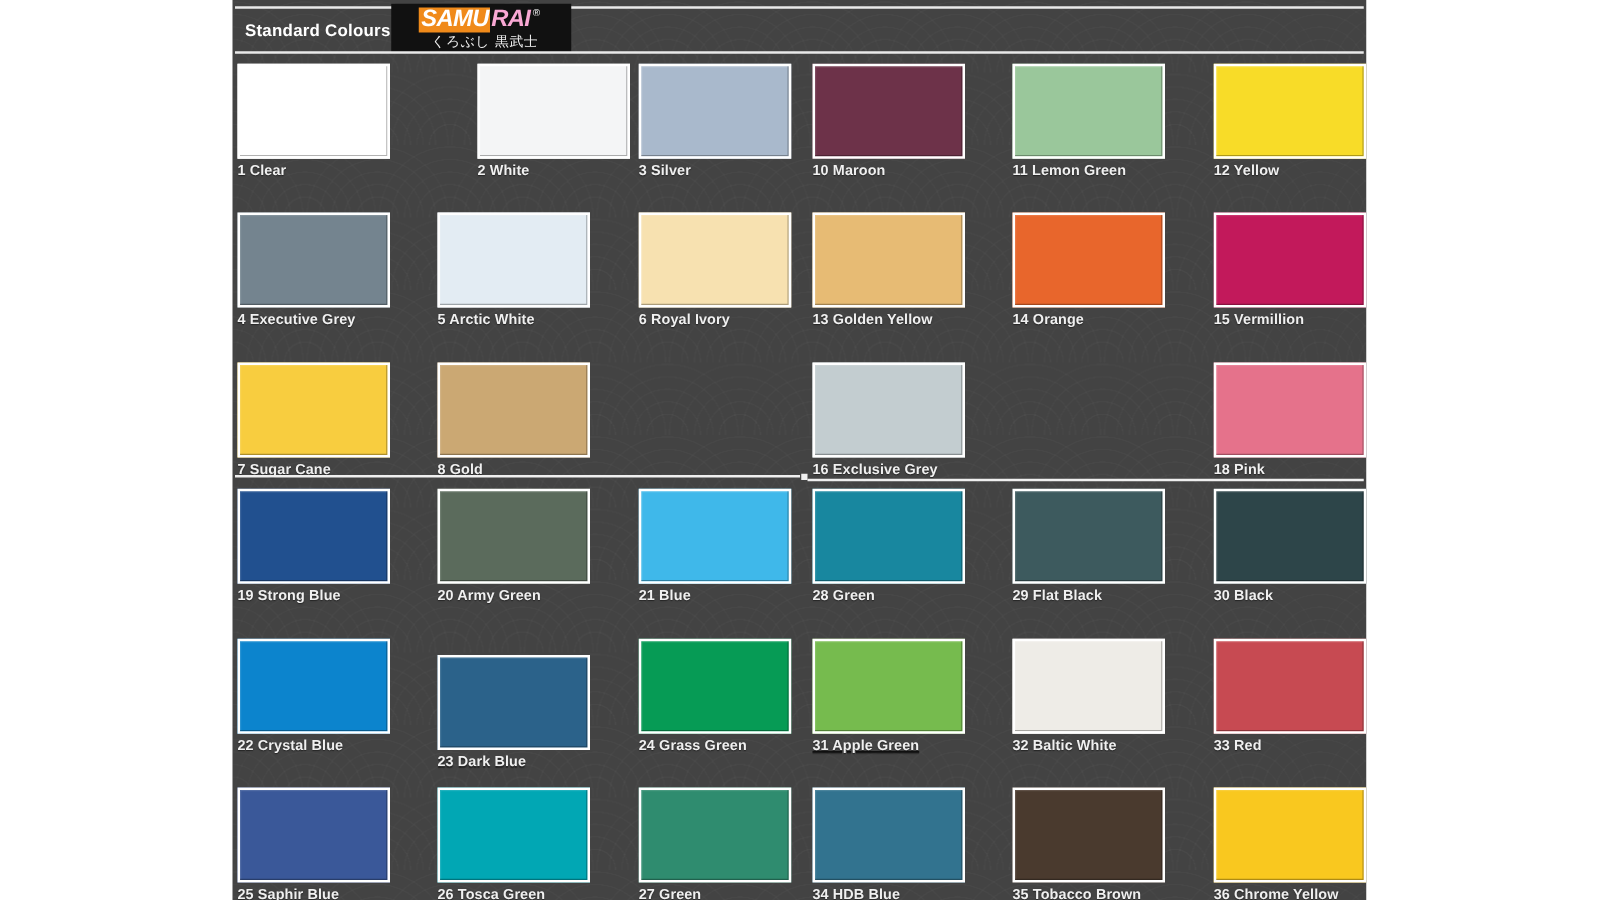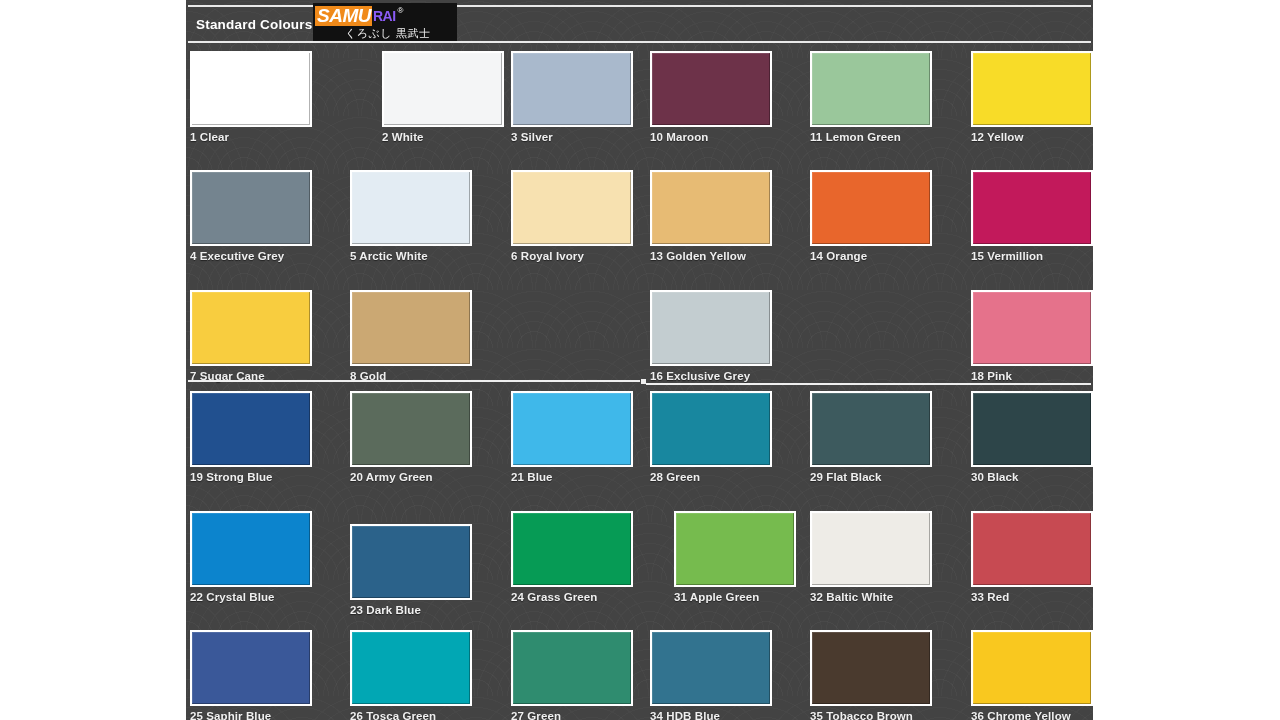--- a/index.html
+++ b/index.html
@@ -80,40 +80,41 @@
     position: absolute;
     left: 127px;
     top: 3px;
     width: 144px;
     height: 39px;
     background: #111111;
     overflow: hidden;
   }
   .logo-word {
     position: absolute;
-    left: 2px;
+    left: 22px;
     top: 3px;
     height: 20px;
     display: flex;
     align-items: center;
   }
   .logo-samu {
     background: #f08a1a;
     color: #ffffff;
     font-size: 19px;
     font-weight: bold;
     font-style: italic;
     letter-spacing: -0.5px;
     padding: 0 1px 0 2px;
     line-height: 20px;
   }
   .logo-rai {
-    color: #8b5cf6;
-    font-size: 14px;
+    color: #f9a8d4;
+    font-size: 19px;
     font-weight: bold;
+    font-style: italic;
     letter-spacing: -0.5px;
     padding: 0 1px;
     line-height: 20px;
   }
   .logo-reg {
     color: #ffffff;
     font-size: 8px;
     line-height: 9px;
     margin-left: 1px;
     align-self: flex-start;
@@ -307,21 +308,21 @@
         <div class="swatch-label">22 Crystal Blue</div>
       </div>
       <div class="swatch-cell" style="left: 164px; top: 524px;">
         <div class="swatch-chip" style="background-color: rgb(43, 98, 138);"></div>
         <div class="swatch-label">23 Dark Blue</div>
       </div>
       <div class="swatch-cell" style="left: 325px; top: 511px;">
         <div class="swatch-chip" style="background-color: rgb(6, 155, 85);"></div>
         <div class="swatch-label">24 Grass Green</div>
       </div>
-      <div class="swatch-cell" style="left: 488px; top: 511px;">
+      <div class="swatch-cell" style="left: 464px; top: 511px; text-decoration: underline;">
         <div class="swatch-chip" style="background-color: rgb(118, 187, 78);"></div>
         <div class="swatch-label">31 Apple Green</div>
       </div>
       <div class="swatch-cell" style="left: 624px; top: 511px;">
         <div class="swatch-chip" style="background-color: rgb(238, 236, 231);"></div>
         <div class="swatch-label">32 Baltic White</div>
       </div>
       <div class="swatch-cell" style="left: 785px; top: 511px;">
         <div class="swatch-chip" style="background-color: rgb(199, 74, 82);"></div>
         <div class="swatch-label">33 Red</div>

